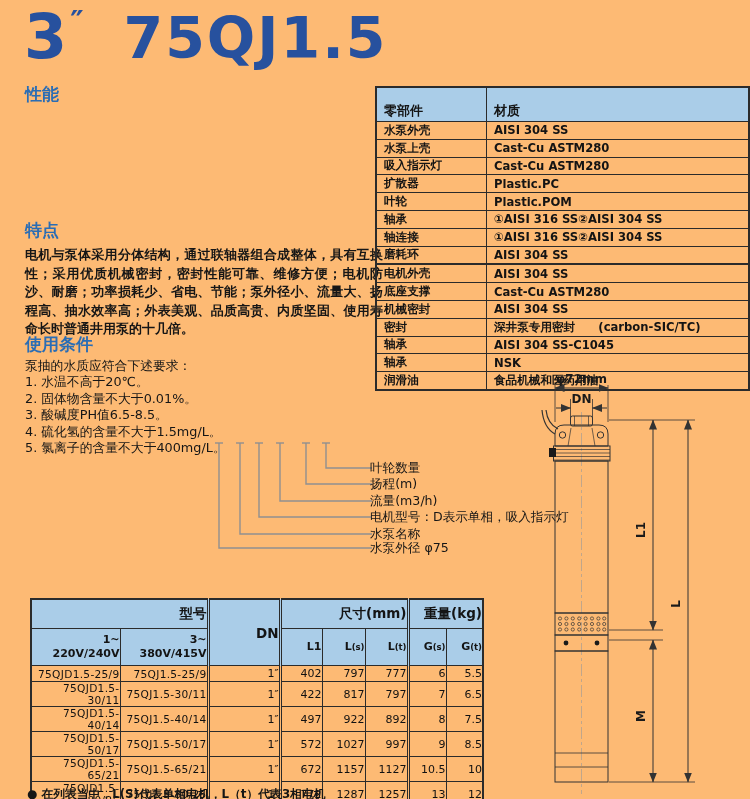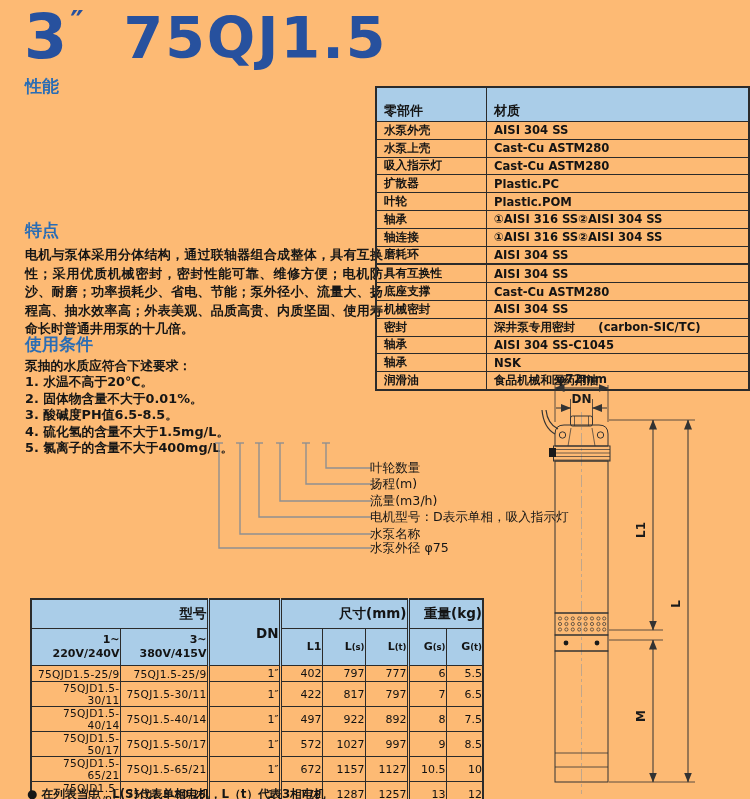--- a/index.html
+++ b/index.html
@@ -7,27 +7,27 @@
     position:relative; width:750px; height:799px; background:#fdba74;
     font-family:"DejaVu Sans","Liberation Sans",sans-serif; color:#141414; overflow:hidden;
   }
   
   .title { position:absolute; left:24px; top:0px; color:#27519e; font-weight:bold; white-space:nowrap; }
   .t-size { font-size:62px; }
   .t-prime { font-size:30px; vertical-align:26px; margin:0 40px 0 3px; }
   .t-model { font-size:57px; letter-spacing:2px; }
   
   .sec-h { position:absolute; left:25px; font-size:17px; font-weight:bold; color:#2a6db5; }
-  .h-perf { top:75px; } .h-feat { top:219px; } .h-cond { top:333px; }
+  .h-perf { top:83px; } .h-feat { top:219px; } .h-cond { top:333px; }
   
   .body-text { position:absolute; left:25px; width:358px; font-size:13px; line-height:18.6px;
                font-weight:bold; color:#161616; text-align:justify; }
   .b-perf { top:106px; } .b-feat { top:246px; }
   .cond-wrap { position:absolute; left:25px; top:358px; font-size:12.8px; line-height:16.4px;
-               font-weight:bold; color:#161616; }
+               font-weight:normal; color:#161616; }
   
   .mat-table { position:absolute; left:375px; top:86px; border-collapse:collapse; border:2px solid #2b2b2b; }
   .mat-table th { background:#aacde8; height:21px; font-size:13px; text-align:left;
                   padding:12px 0 0 7px; border:1px solid #2b2b2b; }
   .mat-table td { height:16.8px; font-size:11.6px; font-weight:bold; padding:0 0 0 7px;
                   border:1px solid #2b2b2b; white-space:pre; }
   .mat-c1 { width:102px; } .mat-c2 { width:254px; }
   .mat-table tr.sep td { border-top:2.5px solid #2b2b2b; }
   
   .model-code { position:absolute; left:211px; top:418px; font-size:17.5px; font-weight:bold;
@@ -110,21 +110,21 @@
         </tr>
       <tr>
           <td>轴连接</td>
           <td>①AISI 316 SS②AISI 304 SS</td>
         </tr>
       <tr>
           <td>磨耗环</td>
           <td>AISI 304 SS</td>
         </tr>
       <tr class="sep">
-          <td>具有互换性</td>
+          <td>电机外壳</td>
           <td>AISI 304 SS</td>
         </tr>
       <tr>
           <td>底座支撑</td>
           <td>Cast-Cu ASTM280</td>
         </tr>
       <tr>
           <td>机械密封</td>
           <td>AISI 304 SS</td>
         </tr>

